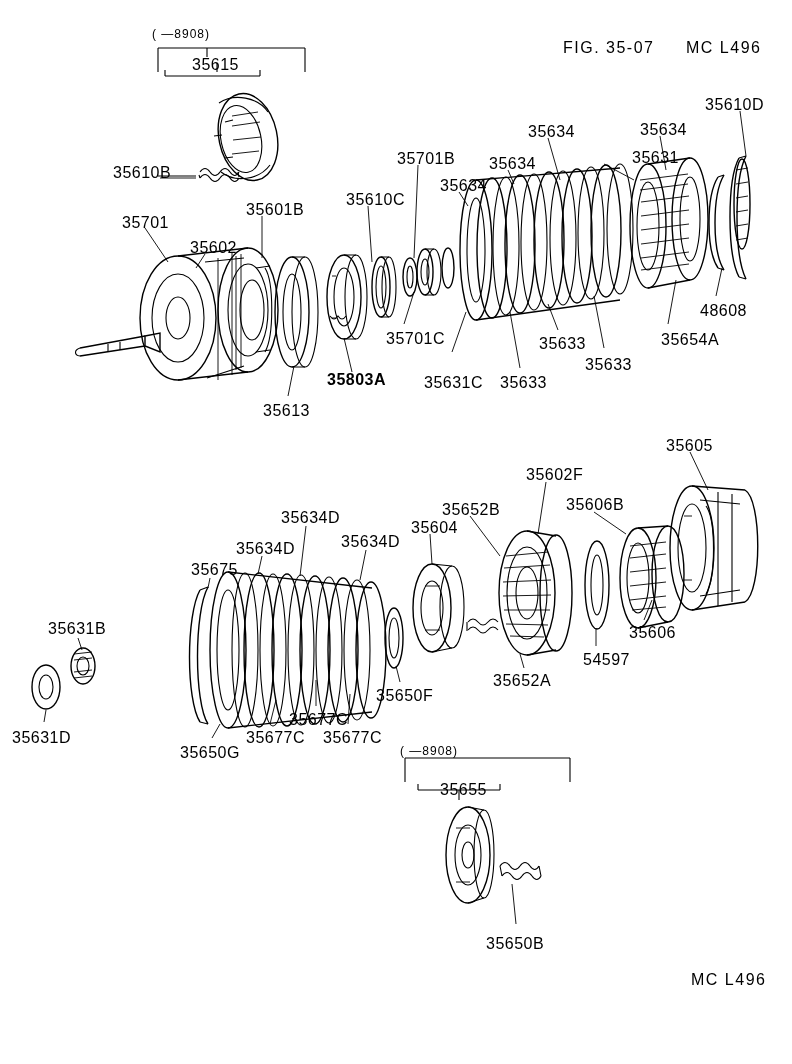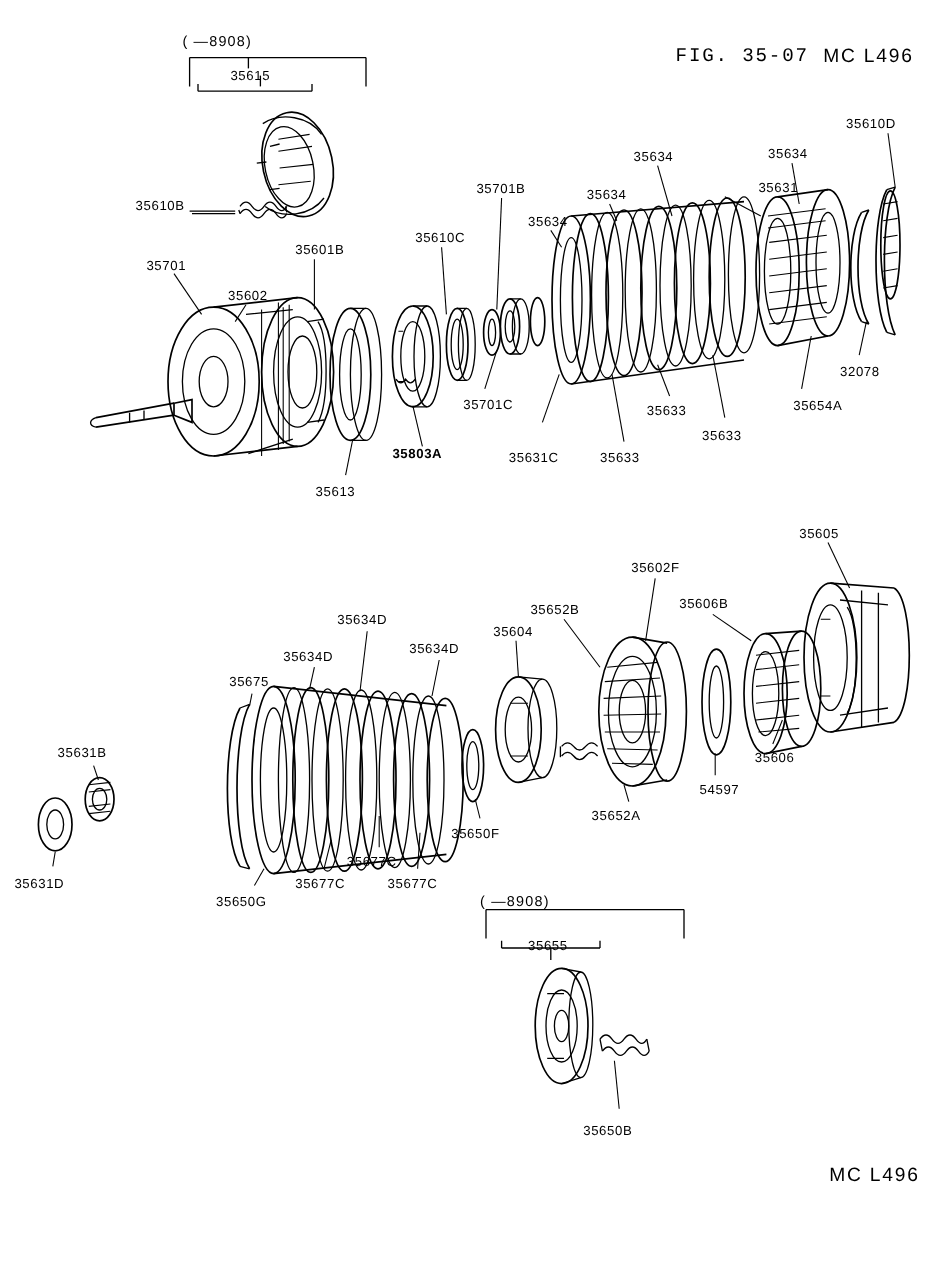--- a/index.html
+++ b/index.html
@@ -23,21 +23,21 @@
   }
   .svg-layer {
     position: absolute;
     left: 0; top: 0;
     width: 792px;
     height: 1064px;
   }
   .lbl {
     position: absolute;
     font-family: "Liberation Sans", sans-serif;
-    font-size: 11px;
+    font-size: 16px;
     letter-spacing: 0.5px;
     color: #000;
     white-space: nowrap;
     line-height: 15px;
   }
   .lbl.big {
     font-size: 12px;
     letter-spacing: 1px;
   }
   .lbl.hdr {
@@ -319,41 +319,41 @@
     </g>
     <g>
       <path class="ln" d="M500 866 q5 -7 10 0 q5 7 10 0 q5 -7 10 0 q5 7 9 0"></path>
       <path class="ln" d="M502 876 q5 -7 10 0 q5 7 10 0 q5 -7 10 0 q5 7 9 0"></path>
       <path class="ln" d="M500 866 L502 876 M539 866 L541 876"></path>
       <path class="thin" d="M516 924 L512 884"></path>
     </g>
 
   </svg>
 
-  <div class="lbl hdr" style="left:563px; top:40px;font-family:Liberation Mono, monospace;">FIG. 35-07</div>
+  <div class="lbl hdr" style="left:563px; top:40px;">FIG. 35-07</div>
   <div class="lbl hdr" style="left:686px; top:40px;">MC  L496</div>
   <div class="lbl hdr" style="left:691px; top:972px;">MC  L496</div>
 
   <div class="lbl big" style="left:152px; top:27px;">( —8908)</div>
   <div class="lbl big" style="left:400px; top:744px;">( —8908)</div>
 
   <div class="lbl" style="left:192px; top:57px;">35615</div>
   <div class="lbl" style="left:113px; top:165px;">35610B</div>
   <div class="lbl" style="left:122px; top:215px;">35701</div>
   <div class="lbl" style="left:190px; top:240px;">35602</div>
   <div class="lbl" style="left:246px; top:202px;">35601B</div>
   <div class="lbl" style="left:346px; top:192px;">35610C</div>
   <div class="lbl" style="left:397px; top:151px;">35701B</div>
   <div class="lbl" style="left:440px; top:178px;">35634</div>
   <div class="lbl" style="left:489px; top:156px;">35634</div>
   <div class="lbl" style="left:528px; top:124px;">35634</div>
   <div class="lbl" style="left:587px; top:150px;margin-left:45px;">35631</div>
   <div class="lbl" style="left:640px; top:122px;">35634</div>
   <div class="lbl" style="left:705px; top:97px;">35610D</div>
-  <div class="lbl" style="left:700px; top:303px;">32078</div>
+  <div class="lbl" style="left:700px; top:303px;">48608</div>
   <div class="lbl" style="left:645px; top:332px;margin-left:16px;">35654A</div>
   <div class="lbl" style="left:585px; top:357px;">35633</div>
   <div class="lbl" style="left:539px; top:336px;">35633</div>
   <div class="lbl" style="left:500px; top:375px;">35633</div>
   <div class="lbl" style="left:424px; top:359px;margin-top:16px;">35631C</div>
   <div class="lbl" style="left:386px; top:331px;">35701C</div>
   <div class="lbl" style="left:327px; top:372px;font-weight:bold;">35803A</div>
   <div class="lbl" style="left:263px; top:403px;">35613</div>
 
   <div class="lbl" style="left:666px; top:438px;">35605</div>

